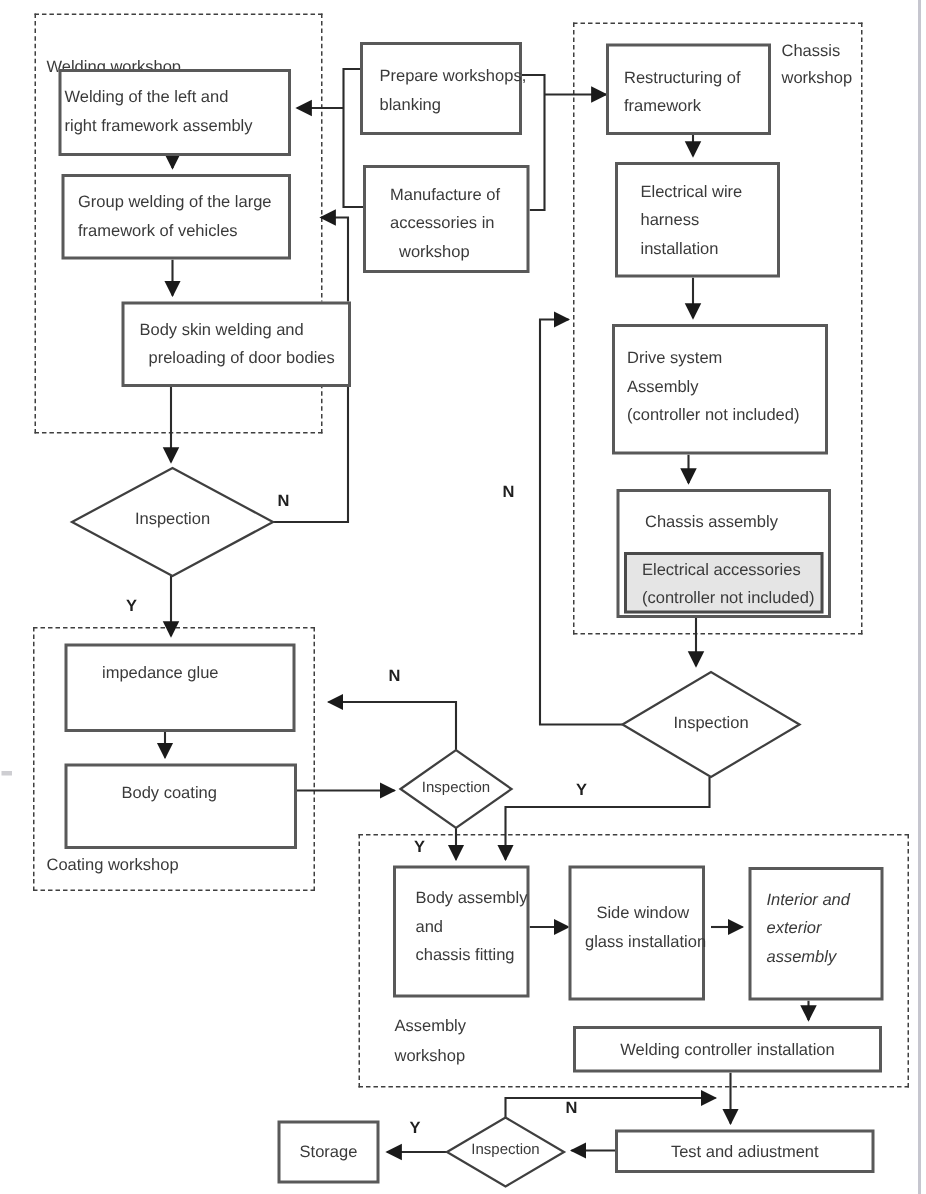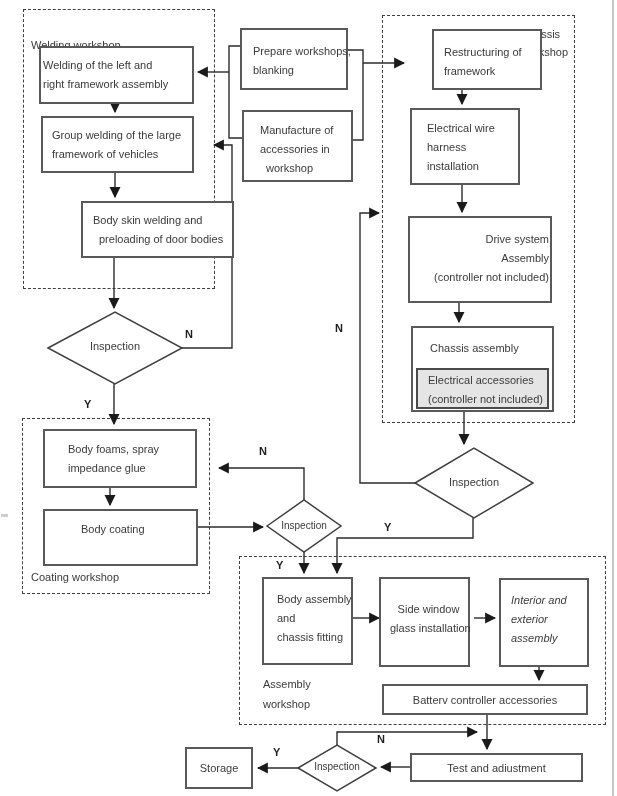--- a/index.html
+++ b/index.html
@@ -106,44 +106,43 @@
   <div class="box" style="left:240px;top:28px;width:108px;height:62px;padding:12px 1px 0 11px;">
     <span class="ln">Prepare workshops,</span>
     <span class="ln">blanking</span>
   </div>
   <div class="box" style="left:242px;top:110px;width:111px;height:72px;padding:9px 1px 0 16px;">
     <span class="ln">Manufacture of</span>
     <span class="ln">accessories in</span>
     <span class="ln" style="padding-left:6px;">workshop</span>
   </div>
 
-  <div class="box" style="left:432px;top:29px;width:110px;height:61px;padding:12px 1px 16px 10px;">
+  <div class="box" style="left:404px;top:29px;width:110px;height:61px;padding:12px 1px 16px 10px;">
     <span class="ln">Restructuring of</span>
     <span class="ln">framework</span>
   </div>
   <div class="box" style="left:410px;top:108px;width:110px;height:77px;padding:9px 1px 0 15px;">
     <span class="ln">Electrical wire</span>
     <span class="ln">harness</span>
     <span class="ln">installation</span>
   </div>
-  <div class="box" style="left:408px;top:216px;width:144px;height:87px;padding:12px 1px 0 24px;text-align:right;">
+  <div class="box" style="left:408px;top:216px;width:144px;height:87px;padding:12px 1px 0 8px;">
     <span class="ln">Drive system</span>
     <span class="ln">Assembly</span>
     <span class="ln">(controller not included)</span>
   </div>
   <div class="box" style="left:411px;top:326px;width:143px;height:86px;padding:11px 0 0 0;">
     <span class="ln" style="padding-left:17px;">Chassis assembly</span>
     <div class="innerbox" style="left:3px;top:40px;width:133px;height:41px;padding:1px 0 0 10px;">
       <span class="ln">Electrical accessories</span>
       <span class="ln">(controller not included)</span>
     </div>
   </div>
 
   <div class="box" style="left:43px;top:429px;width:154px;height:59px;padding:9px 1px 0 23px;">
-    <span class="ln">Body foams, spray</span>
     <span class="ln">impedance glue</span>
   </div>
   <div class="box" style="left:43px;top:509px;width:155px;height:57px;padding:9px 1px 0 36px;">
     <span class="ln">Body coating</span>
   </div>
 
   <div class="box" style="left:262px;top:577px;width:91px;height:88px;padding:11px 1px 0 13px;">
     <span class="ln">Body assembly</span>
     <span class="ln">and</span>
     <span class="ln">chassis fitting</span>
@@ -151,21 +150,21 @@
   <div class="box" style="left:379px;top:577px;width:91px;height:90px;padding:21px 1px 0 9px;text-align:center;">
     <span class="ln">Side window</span>
     <span class="ln">glass installation</span>
   </div>
   <div class="box" style="left:499px;top:578px;width:90px;height:89px;padding:11px 1px 0 10px;font-style:italic;">
     <span class="ln">Interior and</span>
     <span class="ln">exterior</span>
     <span class="ln">assembly</span>
   </div>
   <div class="box center" style="left:382px;top:684px;width:206px;height:31px;padding:5px 0 0 0;">
-    <span class="ln">Batterv controller accessories</span>
+    <span class="ln">Welding controller installation</span>
   </div>
 
   <div class="box center" style="left:410px;top:753px;width:173px;height:29px;padding:4px 0 0 0;">
     <span class="ln">Test and adiustment</span>
   </div>
   <div class="box center" style="left:185px;top:747px;width:68px;height:42px;padding:10px 0 0 0;">
     <span class="ln">Storage</span>
   </div>
 
   <div class="dlabel" style="left:80px;top:340px;width:70px;">Inspection</div>

